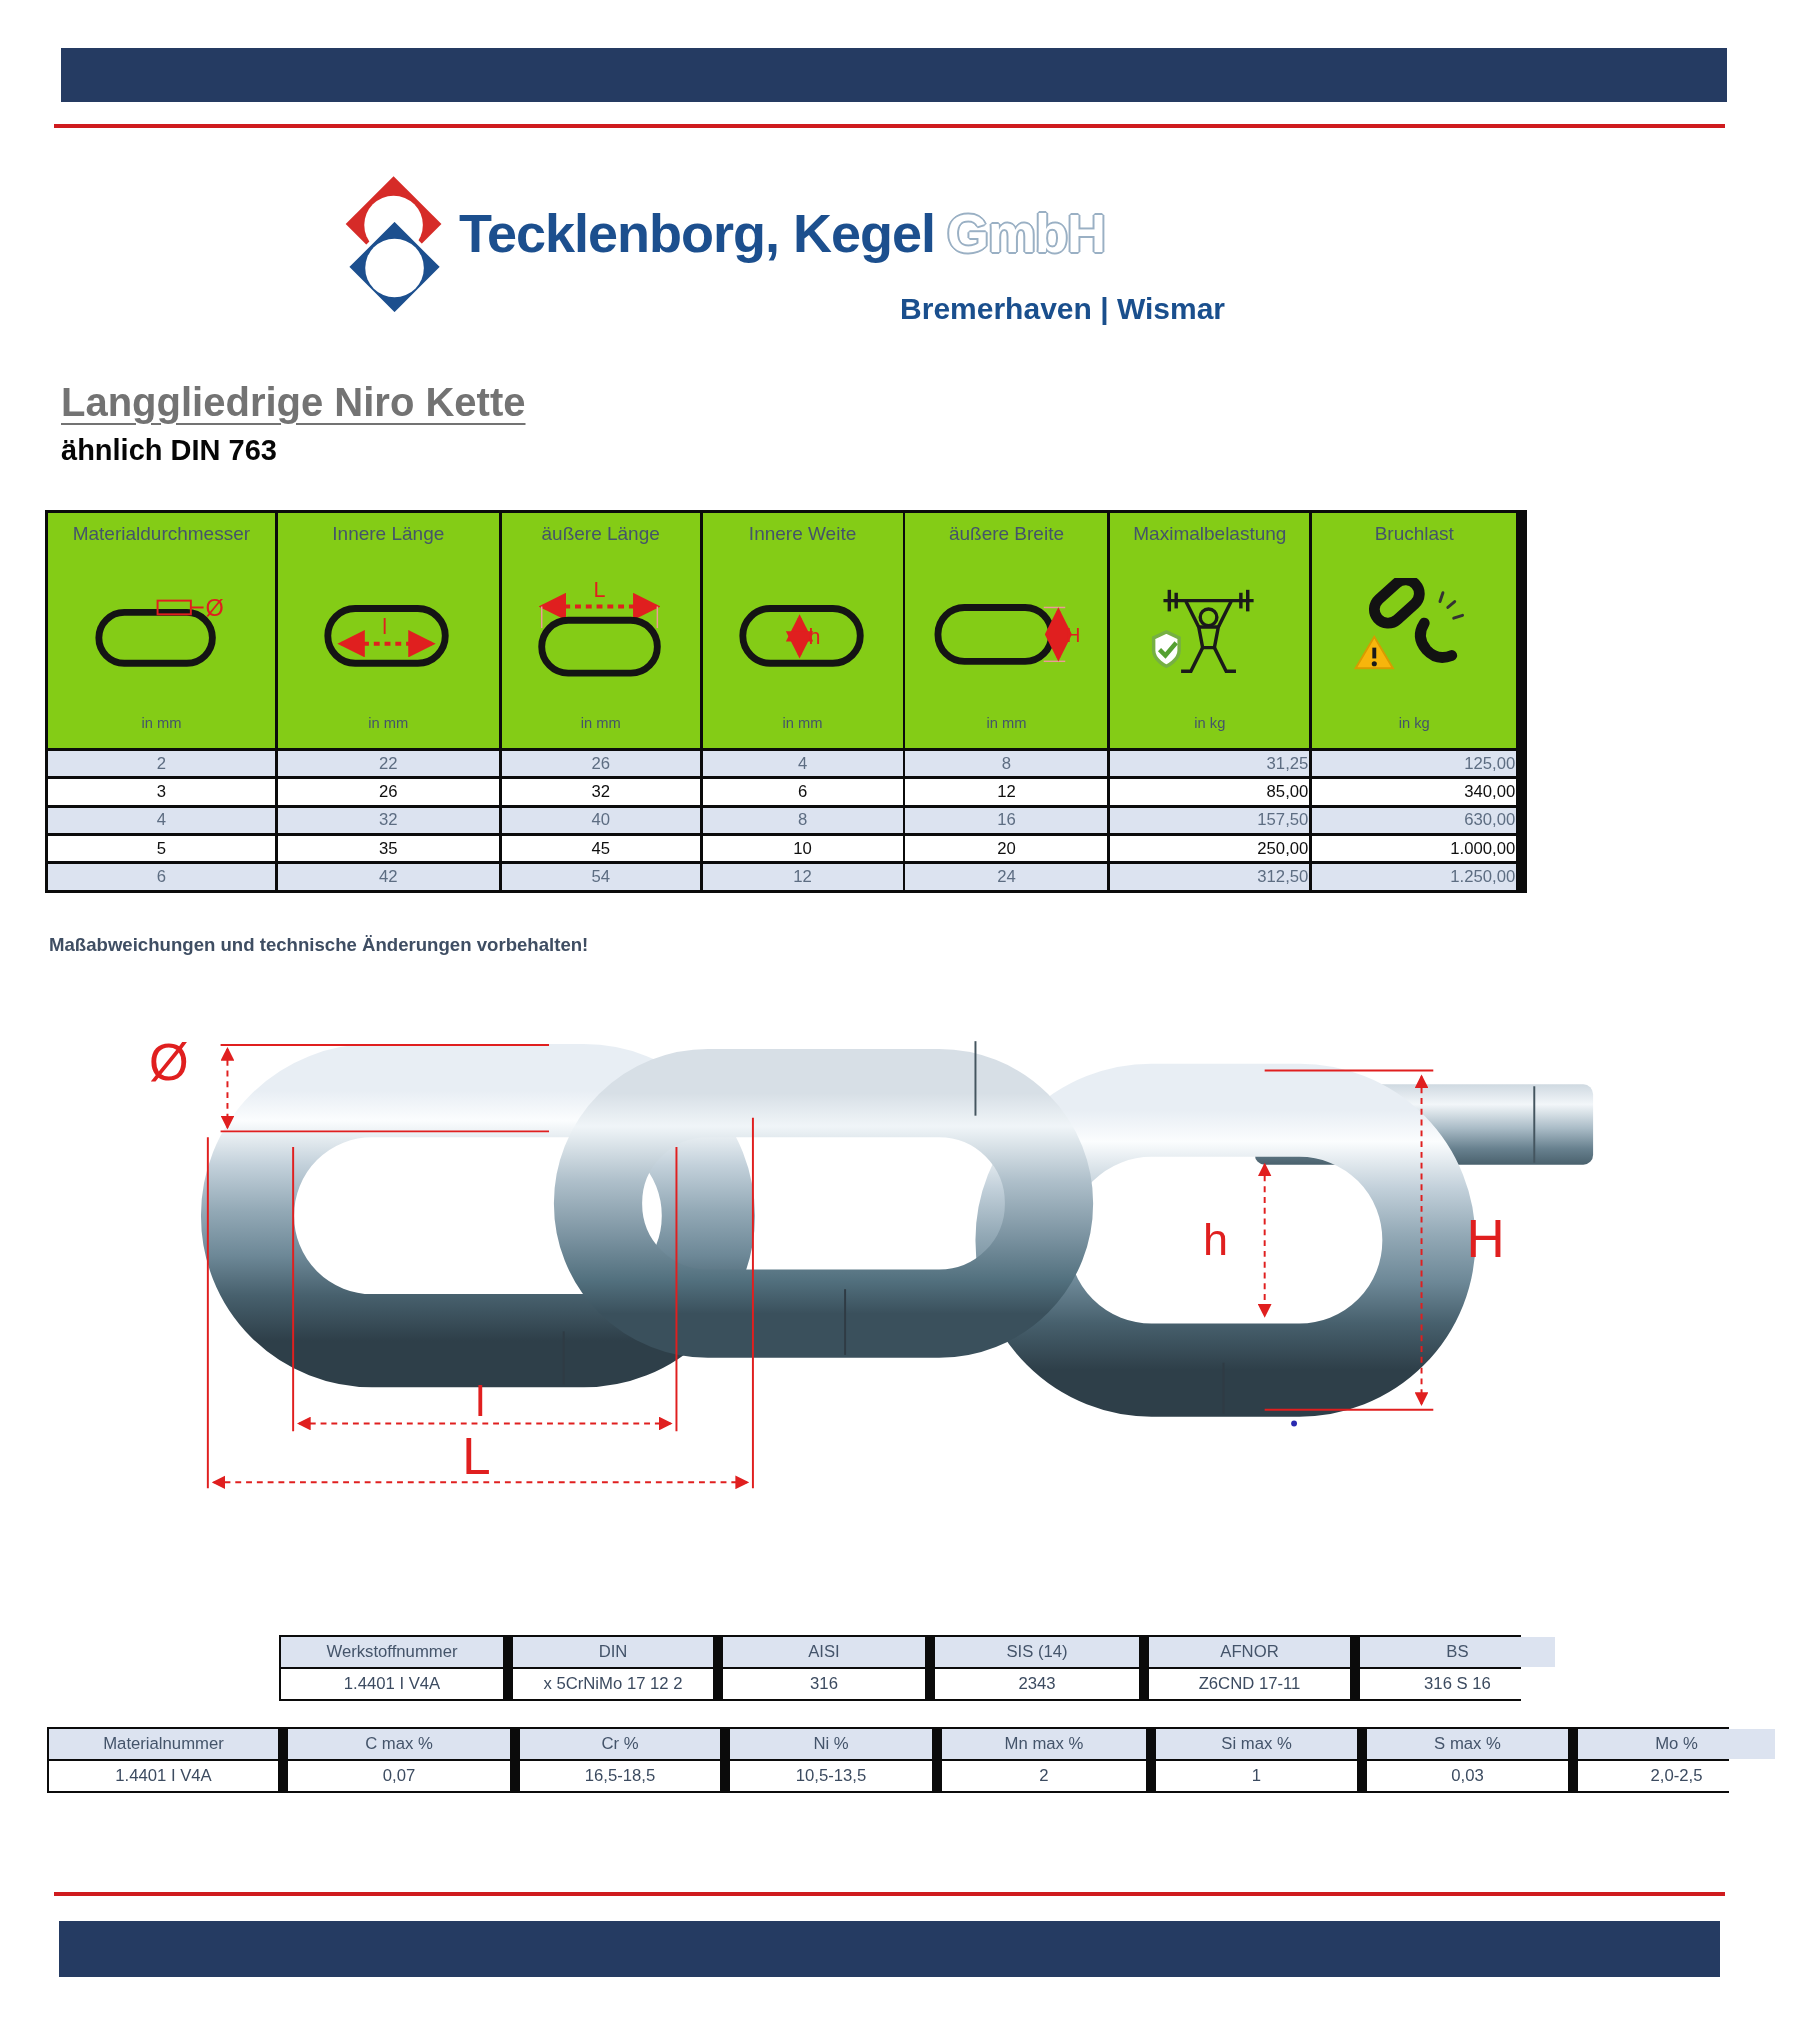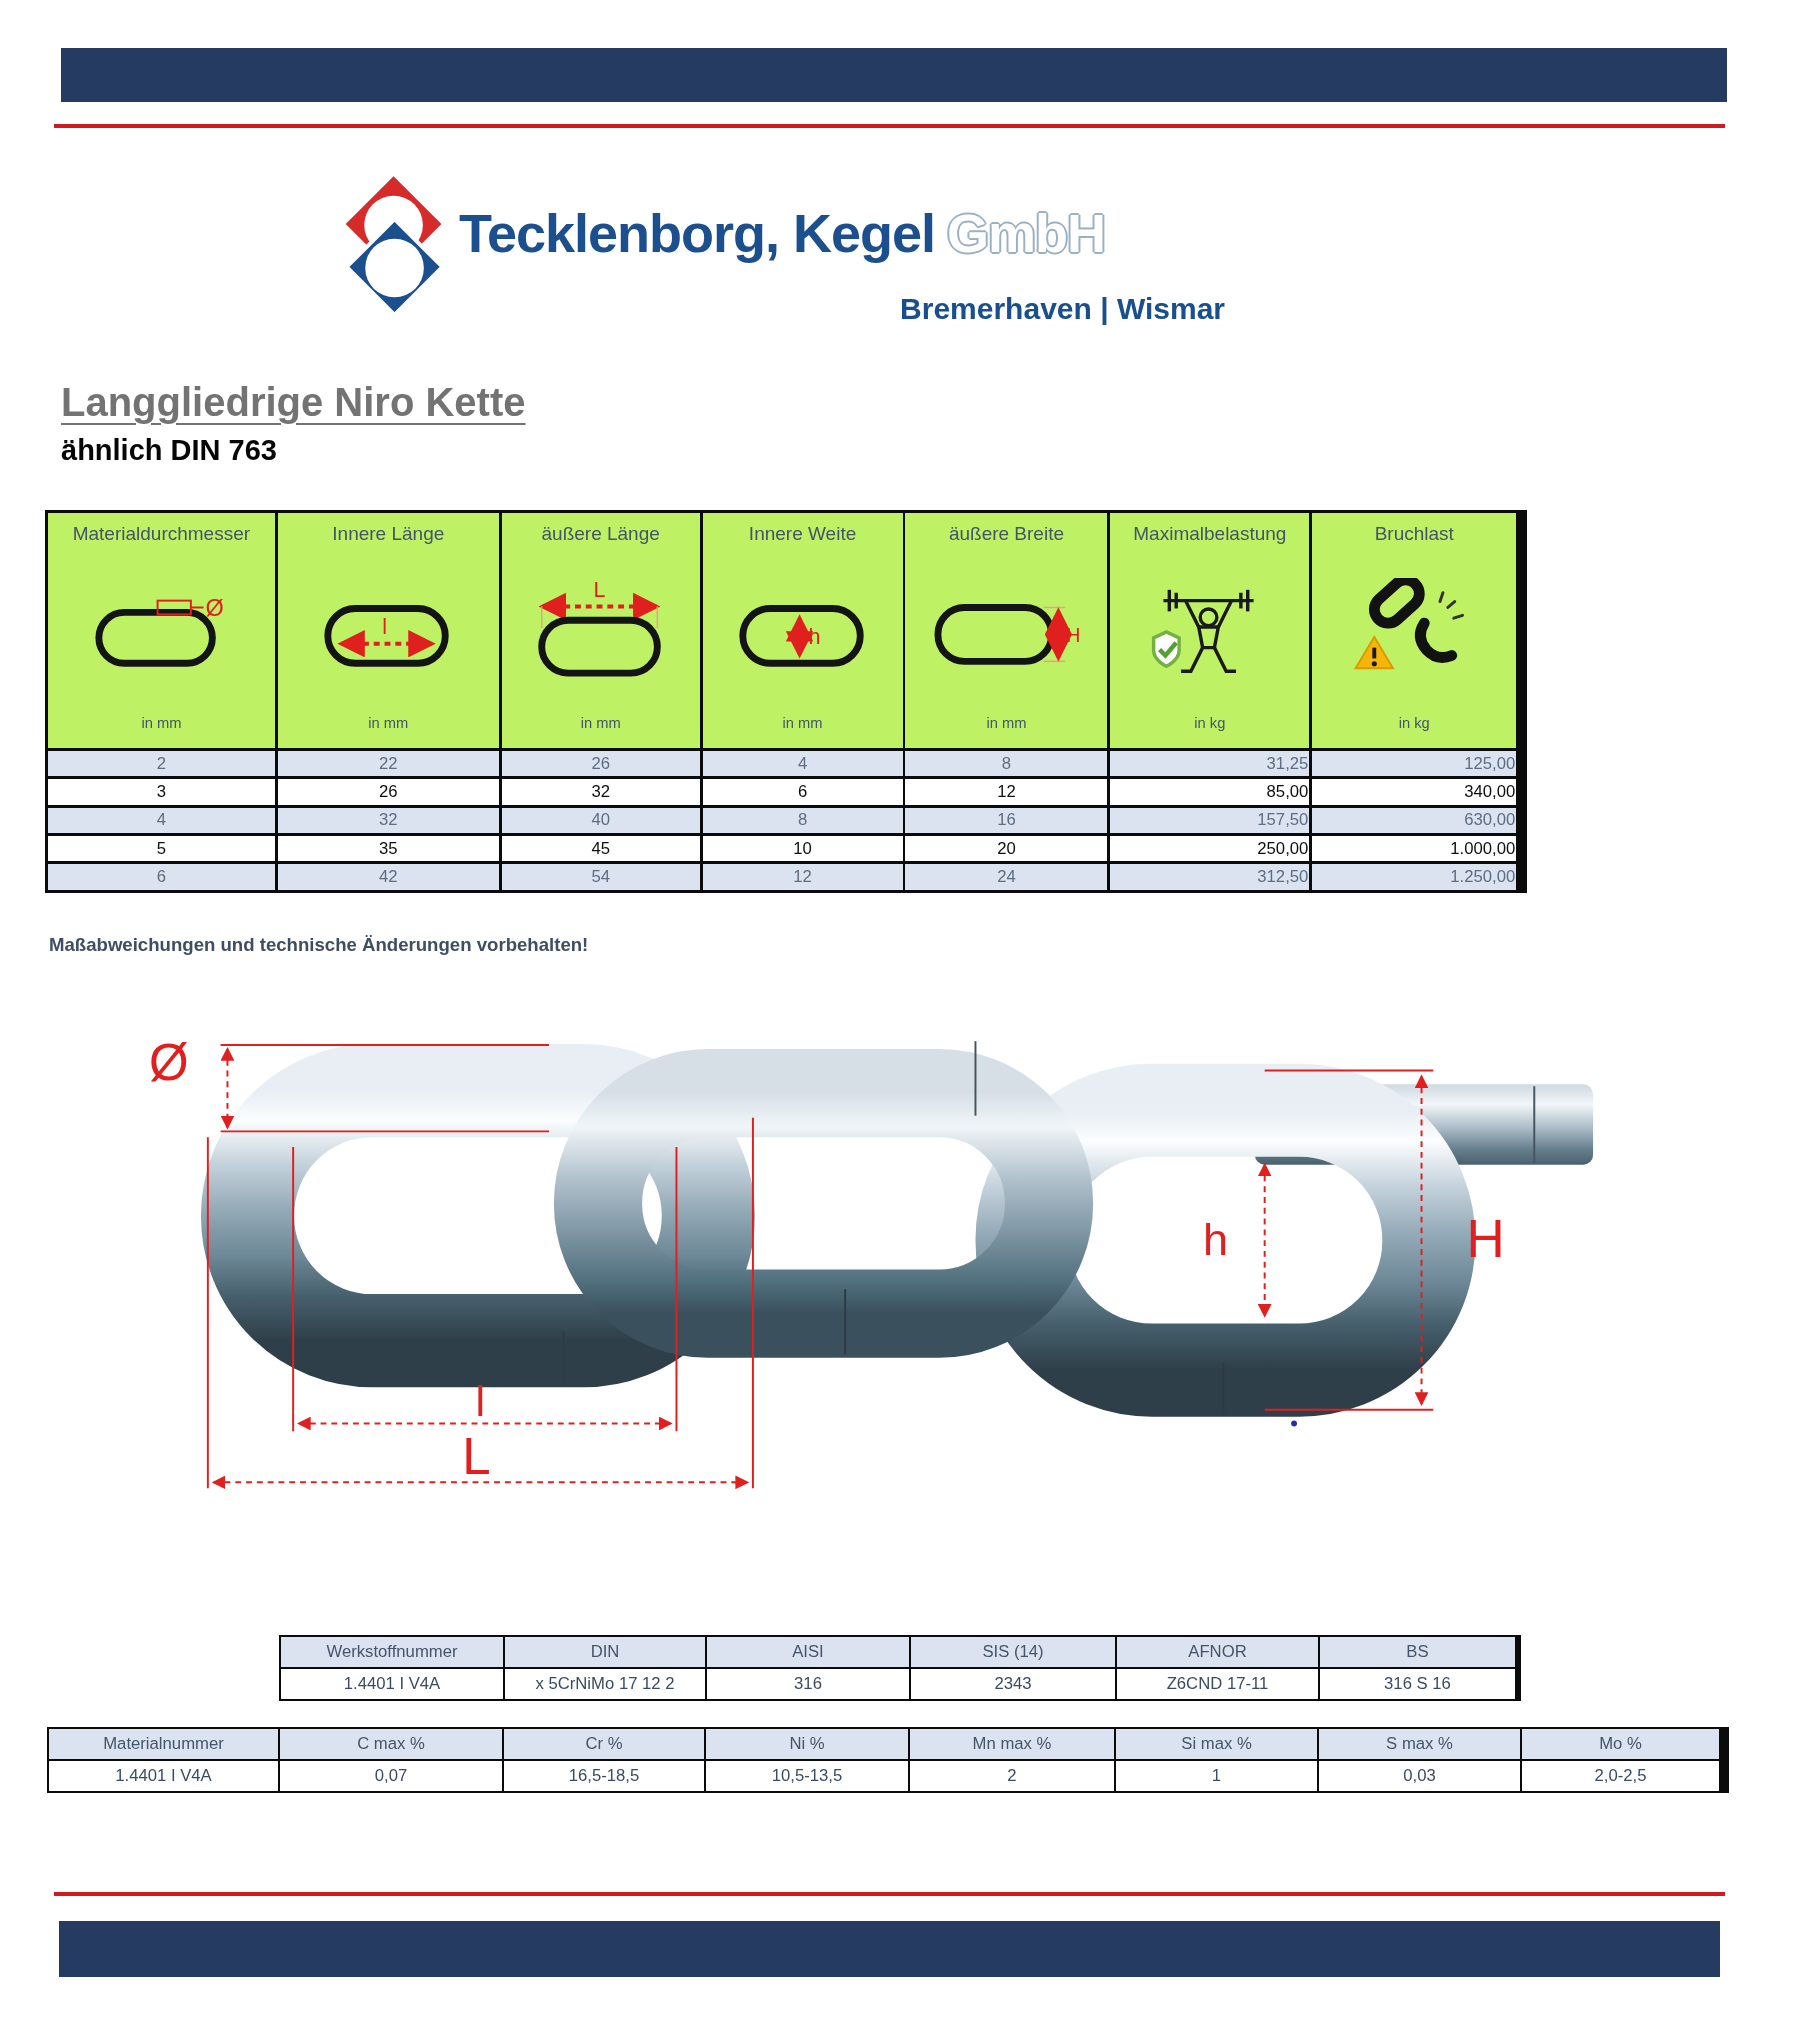--- a/index.html
+++ b/index.html
@@ -20,35 +20,35 @@
 
   
   .doc-title{font-size:40px;font-weight:bold;color:#737373;
              text-decoration:underline;text-decoration-thickness:2px;text-underline-offset:6.9px;}
   .doc-subtitle{font-size:29px;font-weight:bold;color:#060606;}
 
   
   .dim-table{left:45px;top:510px;width:1476px;background:#0b0b0b;padding:2.9px;
              display:flex;flex-direction:column;gap:2.9px;}
   .dim-head,.dim-rows{display:grid;grid-template-columns:227px 221px 198px 200px 202px 199px 204px;gap:2.9px;}
-  .dhcell{background:#bef264;height:235px;display:flex;flex-direction:column;align-items:center;}
+  .dhcell{background:#84cc16;height:235px;display:flex;flex-direction:column;align-items:center;}
   .dhcell .dlabel{font-size:19px;color:#44546a;margin-top:9.8px;white-space:nowrap;}
   .dhcell .dicon{flex:1;display:flex;align-items:center;justify-content:center;}
   .dhcell .dunit{font-size:14.7px;color:#44546a;margin-bottom:17px;}
   .dcell{background:#ffffff;height:25.5px;display:flex;align-items:center;justify-content:center;
          font-size:16.7px;color:#0f0f0f;}
   .dcell.alt{background:#dce3f0;color:#5d6d82;}
   .dcell.rnum{justify-content:flex-end;padding-right:1px;box-sizing:border-box;}
 
   
   .note{font-size:18.6px;font-weight:bold;color:#3f4e63;margin-top:40px;}
 
   
   .btable{background:#0b0b0b;padding:2px;display:flex;flex-direction:column;gap:2px;}
-  .brow{display:grid;gap:2px;}
+  .brow{display:grid;gap:10px;}
   .mat-row{grid-template-columns:222px 200px 202px 204px 201px 195px;}
   .comp-row{grid-template-columns:229px 222px 200px 202px 204px 201px 201px 197px;}
   .bhead{background:#dce3f0;color:#44546a;}
   .bval{background:#ffffff;color:#3c4b60;}
   .bhead,.bval{height:30px;display:flex;align-items:center;justify-content:center;font-size:16.7px;white-space:nowrap;}
 
   svg text{font-family:"Liberation Sans", sans-serif;}
   .redtxt{fill:#e01f1f;}
 </style>
 </head>

